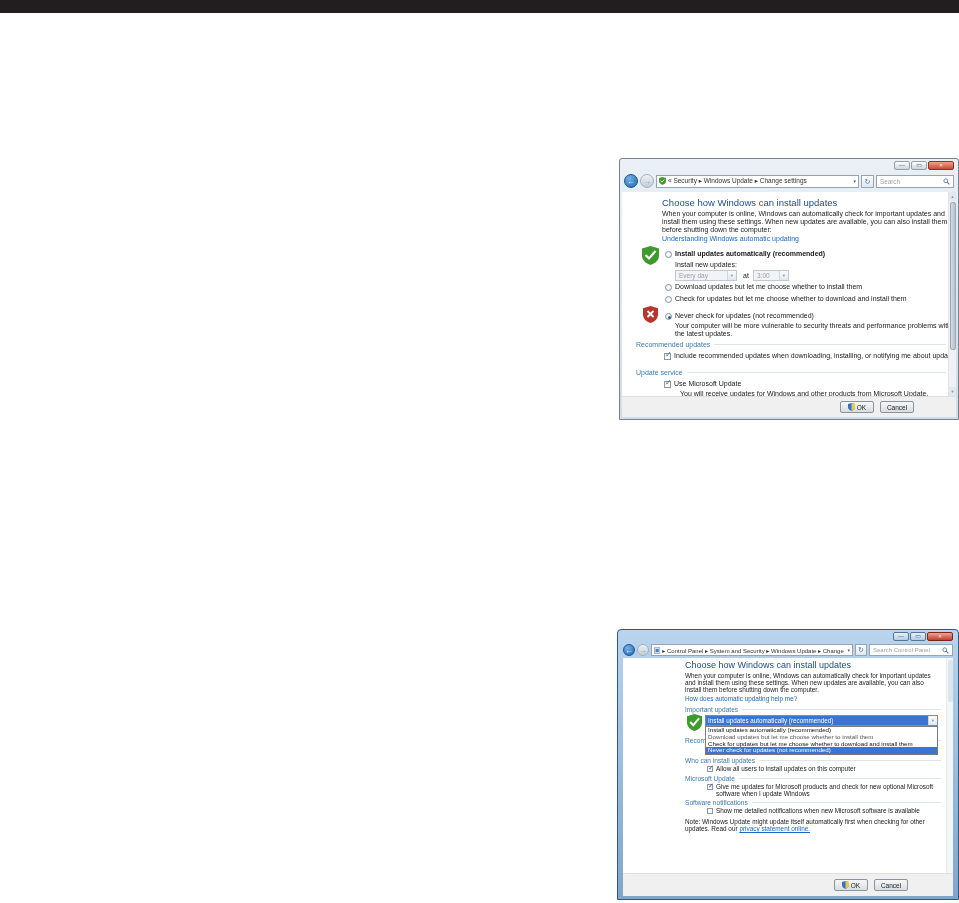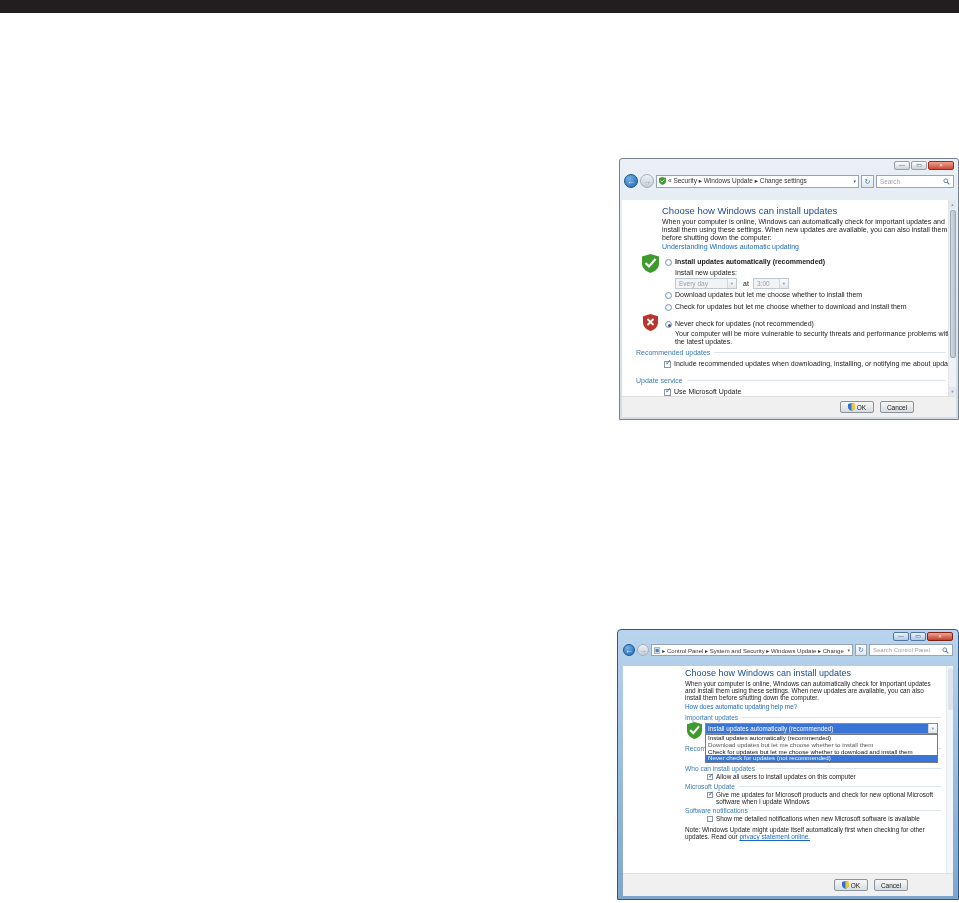--- a/index.html
+++ b/index.html
@@ -26,21 +26,21 @@
   .afield{flex:1;height:13px;background:#fff;border:1px solid #97a5b2;display:flex;
           align-items:center;gap:2px;padding:0 2px;font-size:6.5px;color:#333;min-width:0;}
   .afield .crumb{white-space:nowrap;overflow:hidden;}
   .acaret{margin-left:auto;color:#5a6673;font-size:5px;flex:0 0 auto;}
   .sqbtn{width:13px;height:13px;border:1px solid #97a5b2;flex:0 0 auto;text-align:center;
          background:linear-gradient(#ffffff,#dfe7ee);font-size:7px;line-height:11px;color:#2e72b8;}
   .sfield{width:78px;height:13px;background:#fff;border:1px solid #97a5b2;display:flex;
           align-items:center;padding:0 3px;font-size:6.3px;color:#9aa2ab;flex:0 0 auto;}
   .sfield .mag{margin-left:auto;}
 
-  .content{position:absolute;background:#fff;overflow:hidden;margin-top:8px;}
+  .content{position:absolute;background:#fff;overflow:hidden;}
   .hdg{position:absolute;font-size:9.5px;color:#1c4c8d;}
   .para{position:absolute;font-size:7px;line-height:8px;color:#222;}
   .lnk{position:absolute;font-size:7px;color:#1b67c1;}
   .ghd{position:absolute;display:flex;align-items:center;font-size:7px;color:#3a7ab2;white-space:nowrap;}
   .ghd .rule{height:1px;background:#dde4ea;margin-left:4px;flex:1;}
   .lbl{position:absolute;font-size:7px;color:#1a1a1a;white-space:nowrap;}
   .lbl.b{font-weight:bold;}
   .radio{position:absolute;width:7px;height:7px;border:1px solid #7f94ad;border-radius:50%;
          background:radial-gradient(#fff,#e7eef5);}
   .radio.sel::after{content:"";position:absolute;left:1.5px;top:1.5px;width:3px;height:3px;

